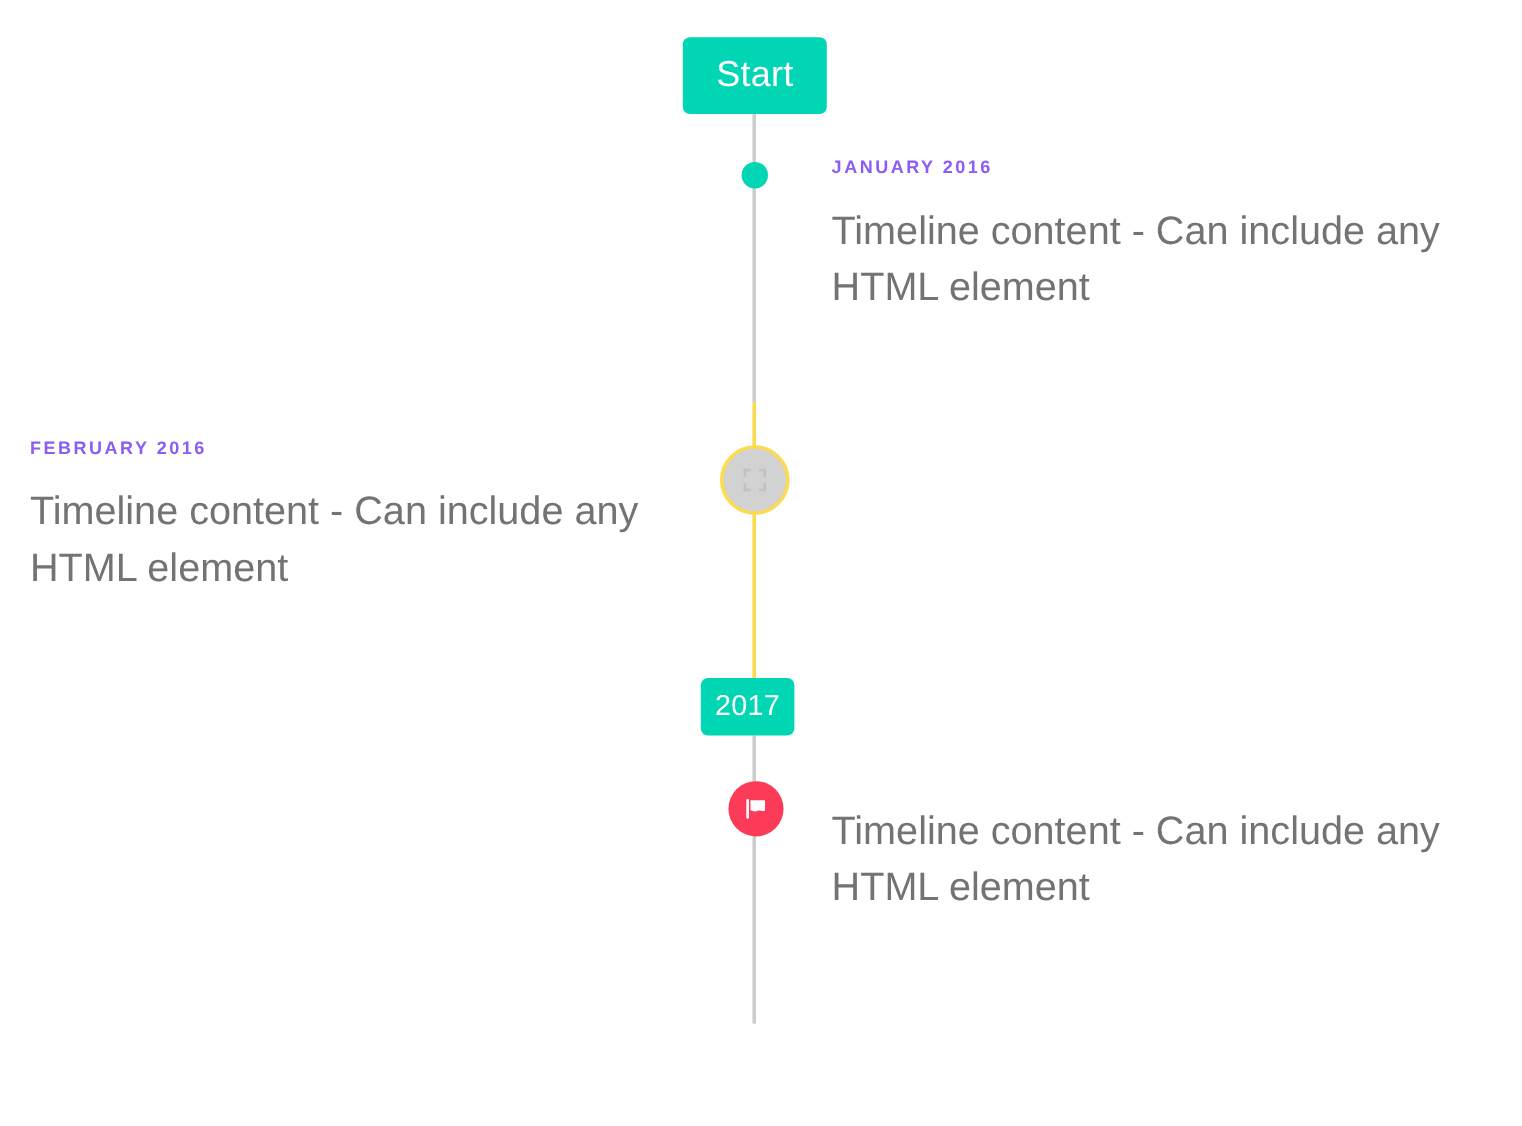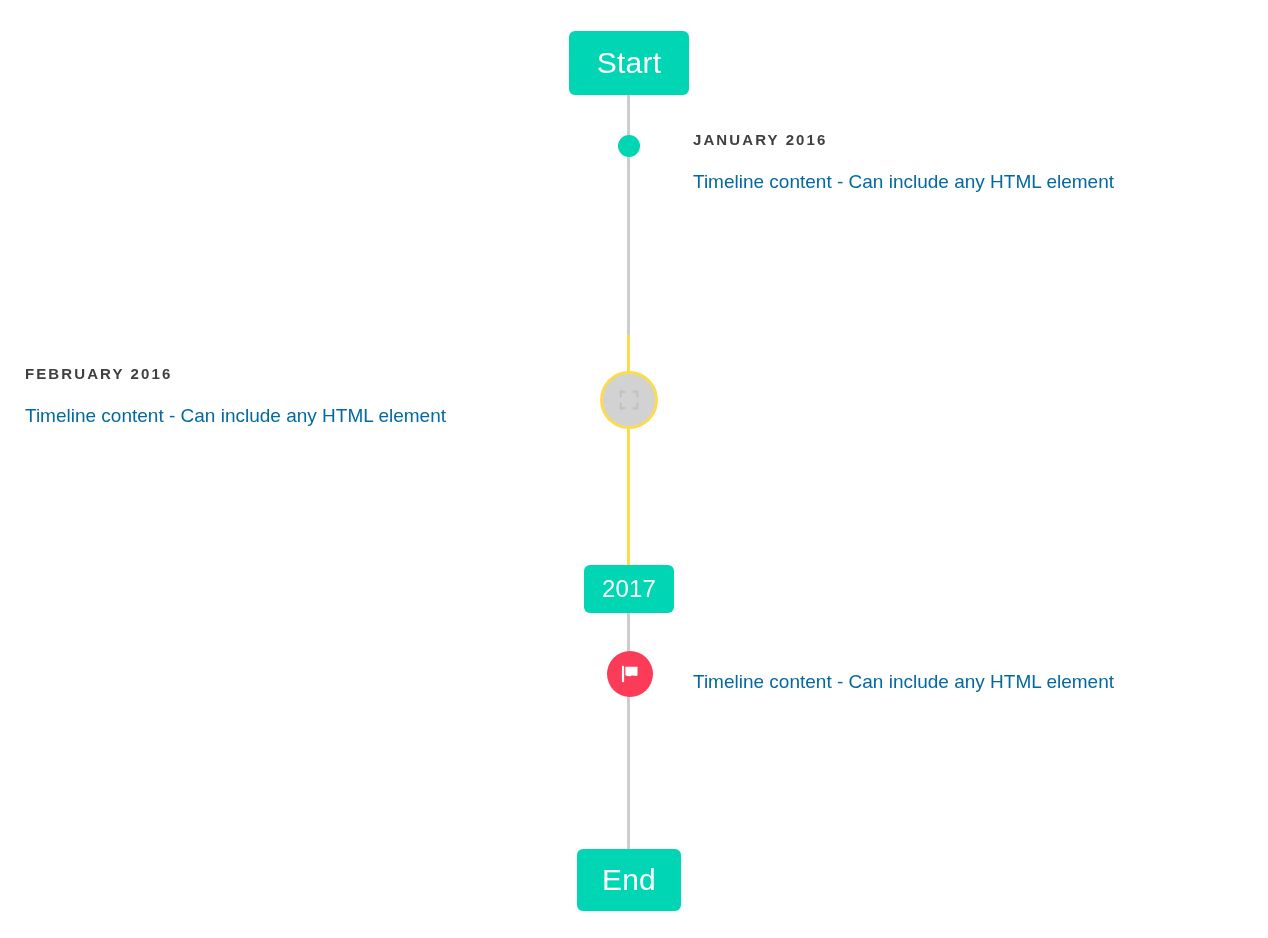--- a/index.html
+++ b/index.html
@@ -44,21 +44,21 @@
     line-height: 1;
     white-space: nowrap;
   }
   .badge-start {
     left: 569px; top: 31px;
     width: 120px; height: 64px;
     font-size: 30px;
   }
   .badge-year {
     left: 584px; top: 565px;
-    width: 90px; height: 48px;
+    width: 78px; height: 48px;
     font-size: 24px;
   }
   .badge-end {
     left: 577px; top: 849px;
     width: 104px; height: 62px;
     font-size: 30px;
   }
 
   
   .marker { position: absolute; border-radius: 50%; }
@@ -99,47 +99,46 @@
   .entry-left  { left: 25px;  width: 540px; }
 
   .entry-jan   { top: 131px; }
   .entry-feb   { top: 365px; }
   .entry-mar   { top: 649px; }
 
   .entry-date {
     font-size: 15px;
     font-weight: bold;
     letter-spacing: 2.1px;
-    color: #404040;
+    color: #8b5cf6;
     text-transform: uppercase;
     line-height: 1.2;
   }
 
   .entry-body {
     margin-top: 20px;
-    font-size: 19px;
+    font-size: 33px;
     font-weight: 400;
-    color: #0369a1;
+    color: #737373;
     line-height: 1.42;
   }
 </style>
 </head>
 <body>
 
 <div id="timeline">
 
   <div class="rail rail-top"></div>
   <div class="rail rail-yellow"></div>
   <div class="rail rail-bottom"></div>
 
   <div class="badge badge-start">Start</div>
 
   <div class="badge badge-year">2017</div>
 
-  <div class="badge badge-end">End</div>
 
   <div class="marker marker-dot"></div>
 
   <div class="entry entry-right entry-jan">
     <div class="entry-date">January 2016</div>
     <div class="entry-body">Timeline content - Can include any HTML element</div>
   </div>
 
   <div class="marker marker-image">
     <svg class="broken-img" viewBox="0 0 24 24">

